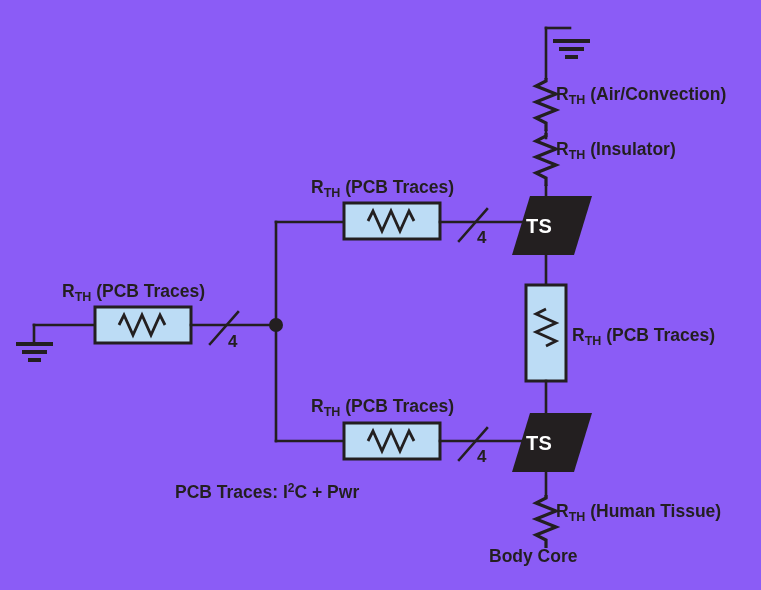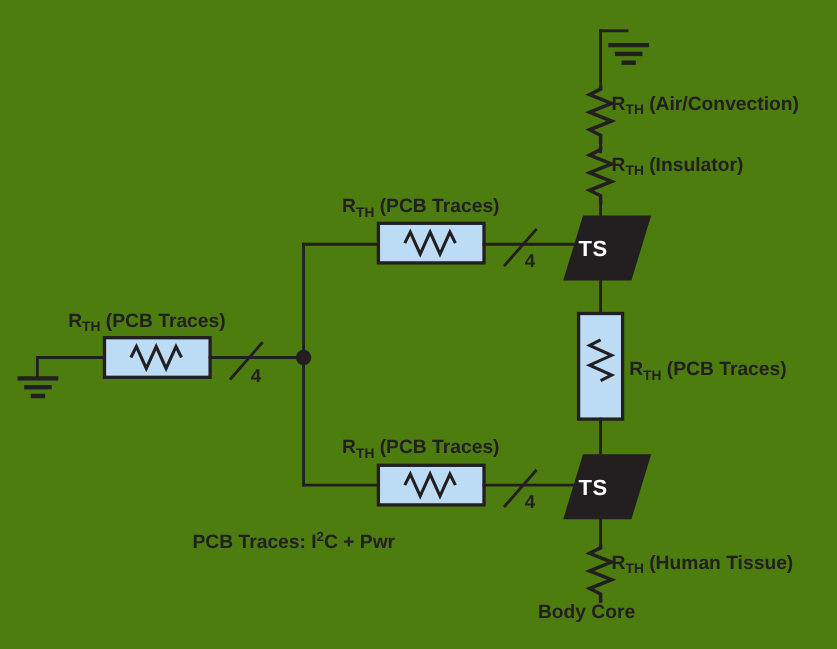--- a/index.html
+++ b/index.html
@@ -10,21 +10,21 @@
   body {
     width: 761px;
     height: 590px;
     font-family: "Liberation Sans", sans-serif;
     overflow: hidden;
   }
   #diagram-root {
     position: relative;
     width: 761px;
     height: 590px;
-    background: #4d7c0f;
+    background: #8b5cf6;
   }
   svg.circuit {
     display: block;
     width: 761px;
     height: 590px;
   }
   .wire {
     stroke: #231f20;
     stroke-width: 2.6;
     fill: none;

